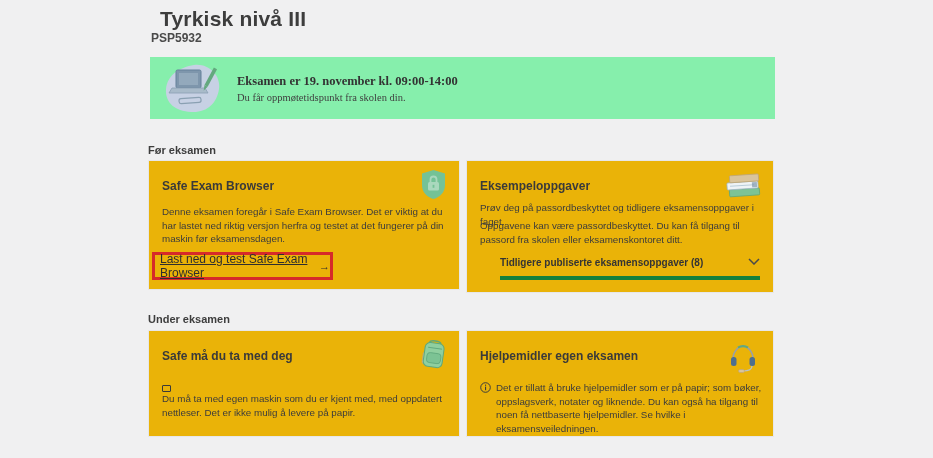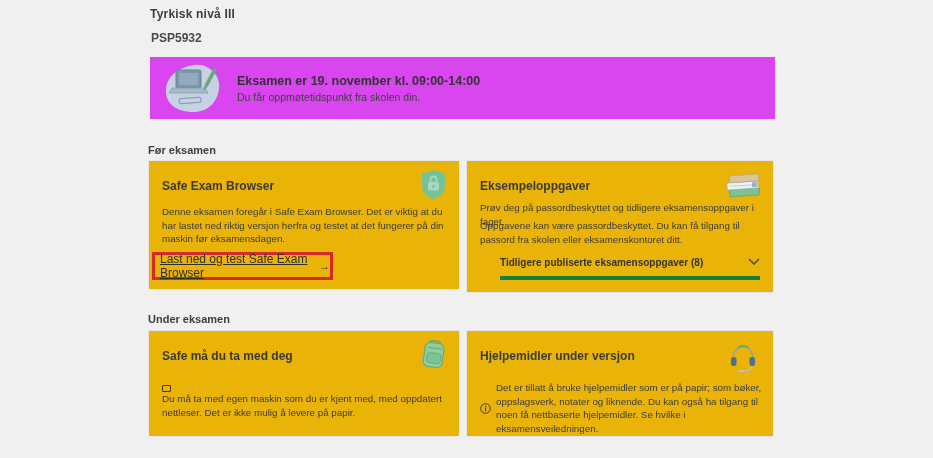--- a/index.html
+++ b/index.html
@@ -4,24 +4,24 @@
 <style>
   * { margin:0; padding:0; box-sizing:border-box; }
   html,body { width:933px; height:458px; overflow:hidden; }
   body {
     font-family:"Liberation Sans", sans-serif;
     background:#f0f0f1;
     color:#3b3b3b;
     position:relative;
   }
 
-  .page-title { position:absolute; left:150px; top:7px; font-size:12px; font-weight:700; color:#3d3d3d; letter-spacing:.2px; }
+  .page-title { position:absolute; left:160px; top:7px; font-size:21px; font-weight:700; color:#3d3d3d; letter-spacing:.2px; }
   .subject-code { position:absolute; left:151px; top:31px; font-size:12px; font-weight:600; color:#4a4a4a; }
 
-  .banner { position:absolute; left:150px; top:57px; width:625px; height:62px; background:#d946ef; display:flex; align-items:center; padding-left:13px; }
+  .banner { position:absolute; left:150px; top:57px; width:625px; height:62px; background:#86efac; display:flex; align-items:center; padding-left:13px;font-family:Liberation Serif, serif; }
   .banner-illustration { width:62px; height:54px; flex:0 0 auto; }
   .banner-text { margin-left:12px; }
   .banner-heading { font-size:12.5px; font-weight:700; color:#333; }
   .banner-sub { font-size:10.5px; color:#3f3f3f; margin-top:3px; }
 
   .section-label { position:absolute; left:148px; font-size:11px; font-weight:600; color:#3d3d3d; }
   .section-label.before { top:144px; }
   .section-label.during { top:313px; }
 
   .card { position:absolute; background:#eab308; border:1px solid #e7e7e9; }
@@ -43,21 +43,21 @@
   .sb-link-arrow { font-size:11px; margin-left:5px; text-decoration:none; color:#2e2e2e; }
 
   .accordion-row { position:absolute; left:13px; right:13px; top:96px; height:23px; display:flex; align-items:flex-start; justify-content:space-between; border-bottom:4px solid #15803d; cursor:pointer;margin-left:20px; }
   .accordion-label { font-size:10px; font-weight:700; color:#343434; }
   .chevron { margin-top:1px; }
 
   .list-item { position:absolute; left:13px; top:50px; width:285px; display:flex;flex-direction:column; }
   .laptop-glyph { flex:0 0 auto; width:9px; height:7px; border:1.6px solid #3a3a3a; border-radius:1px; margin-top:4px; margin-right:7px; }
   .list-text { font-size:9.8px; line-height:13.5px; color:#3c3c3c; }
 
-  .info-body { position:absolute; left:13px; top:50px; width:284px; display:flex;align-items:center; }
+  .info-body { position:absolute; left:13px; top:50px; width:284px; display:flex; }
   .info-icon { flex:0 0 auto; margin-top:1px; margin-right:5px; }
   .info-text { font-size:9.8px; line-height:13.5px; color:#3c3c3c; }
 </style>
 </head>
 <body>
 
 <h1 class="page-title">Tyrkisk nivå III</h1>
 <div class="subject-code">PSP5932</div>
 
 <div class="banner">
@@ -128,21 +128,21 @@
       <line x1="8" y1="9" x2="22" y2="9" stroke="#5ea87c" stroke-width="0.9"></line>
     </g>
   </svg>
   <div class="list-item">
     <span class="laptop-glyph"></span>
     <span class="list-text">Du må ta med egen maskin som du er kjent med, med oppdatert nettleser. Det er ikke mulig å levere på papir.</span>
   </div>
 </div>
 
 <div class="card card-hj">
-  <div class="card-title">Hjelpemidler under versjon</div>
+  <div class="card-title">Hjelpemidler egen eksamen</div>
   <svg class="card-icon" width="28" height="31" viewBox="0 0 28 31" style="right:16px; top:12px;">
     <path d="M4 16 C4 8 10 3 14 3 C18 3 24 8 24 16" fill="none" stroke="#9aa0a6" stroke-width="1.6"></path>
     <path d="M9 4.5 C12 2.8 16 2.8 19 4.5" fill="none" stroke="#63a87e" stroke-width="2.2"></path>
     <rect x="2" y="14" width="5.5" height="9" rx="2.5" fill="#4e6f8e"></rect>
     <rect x="20.5" y="14" width="5.5" height="9" rx="2.5" fill="#4e6f8e"></rect>
     <path d="M23 23 C23 27 18 28 14 28" fill="none" stroke="#b9c2c9" stroke-width="1.2"></path>
     <rect x="9.5" y="26.5" width="6" height="3" rx="1.5" fill="#d9c49c" stroke="#bda577" stroke-width="0.6"></rect>
   </svg>
   <div class="info-body">
     <svg class="info-icon" width="11" height="11" viewBox="0 0 11 11">

